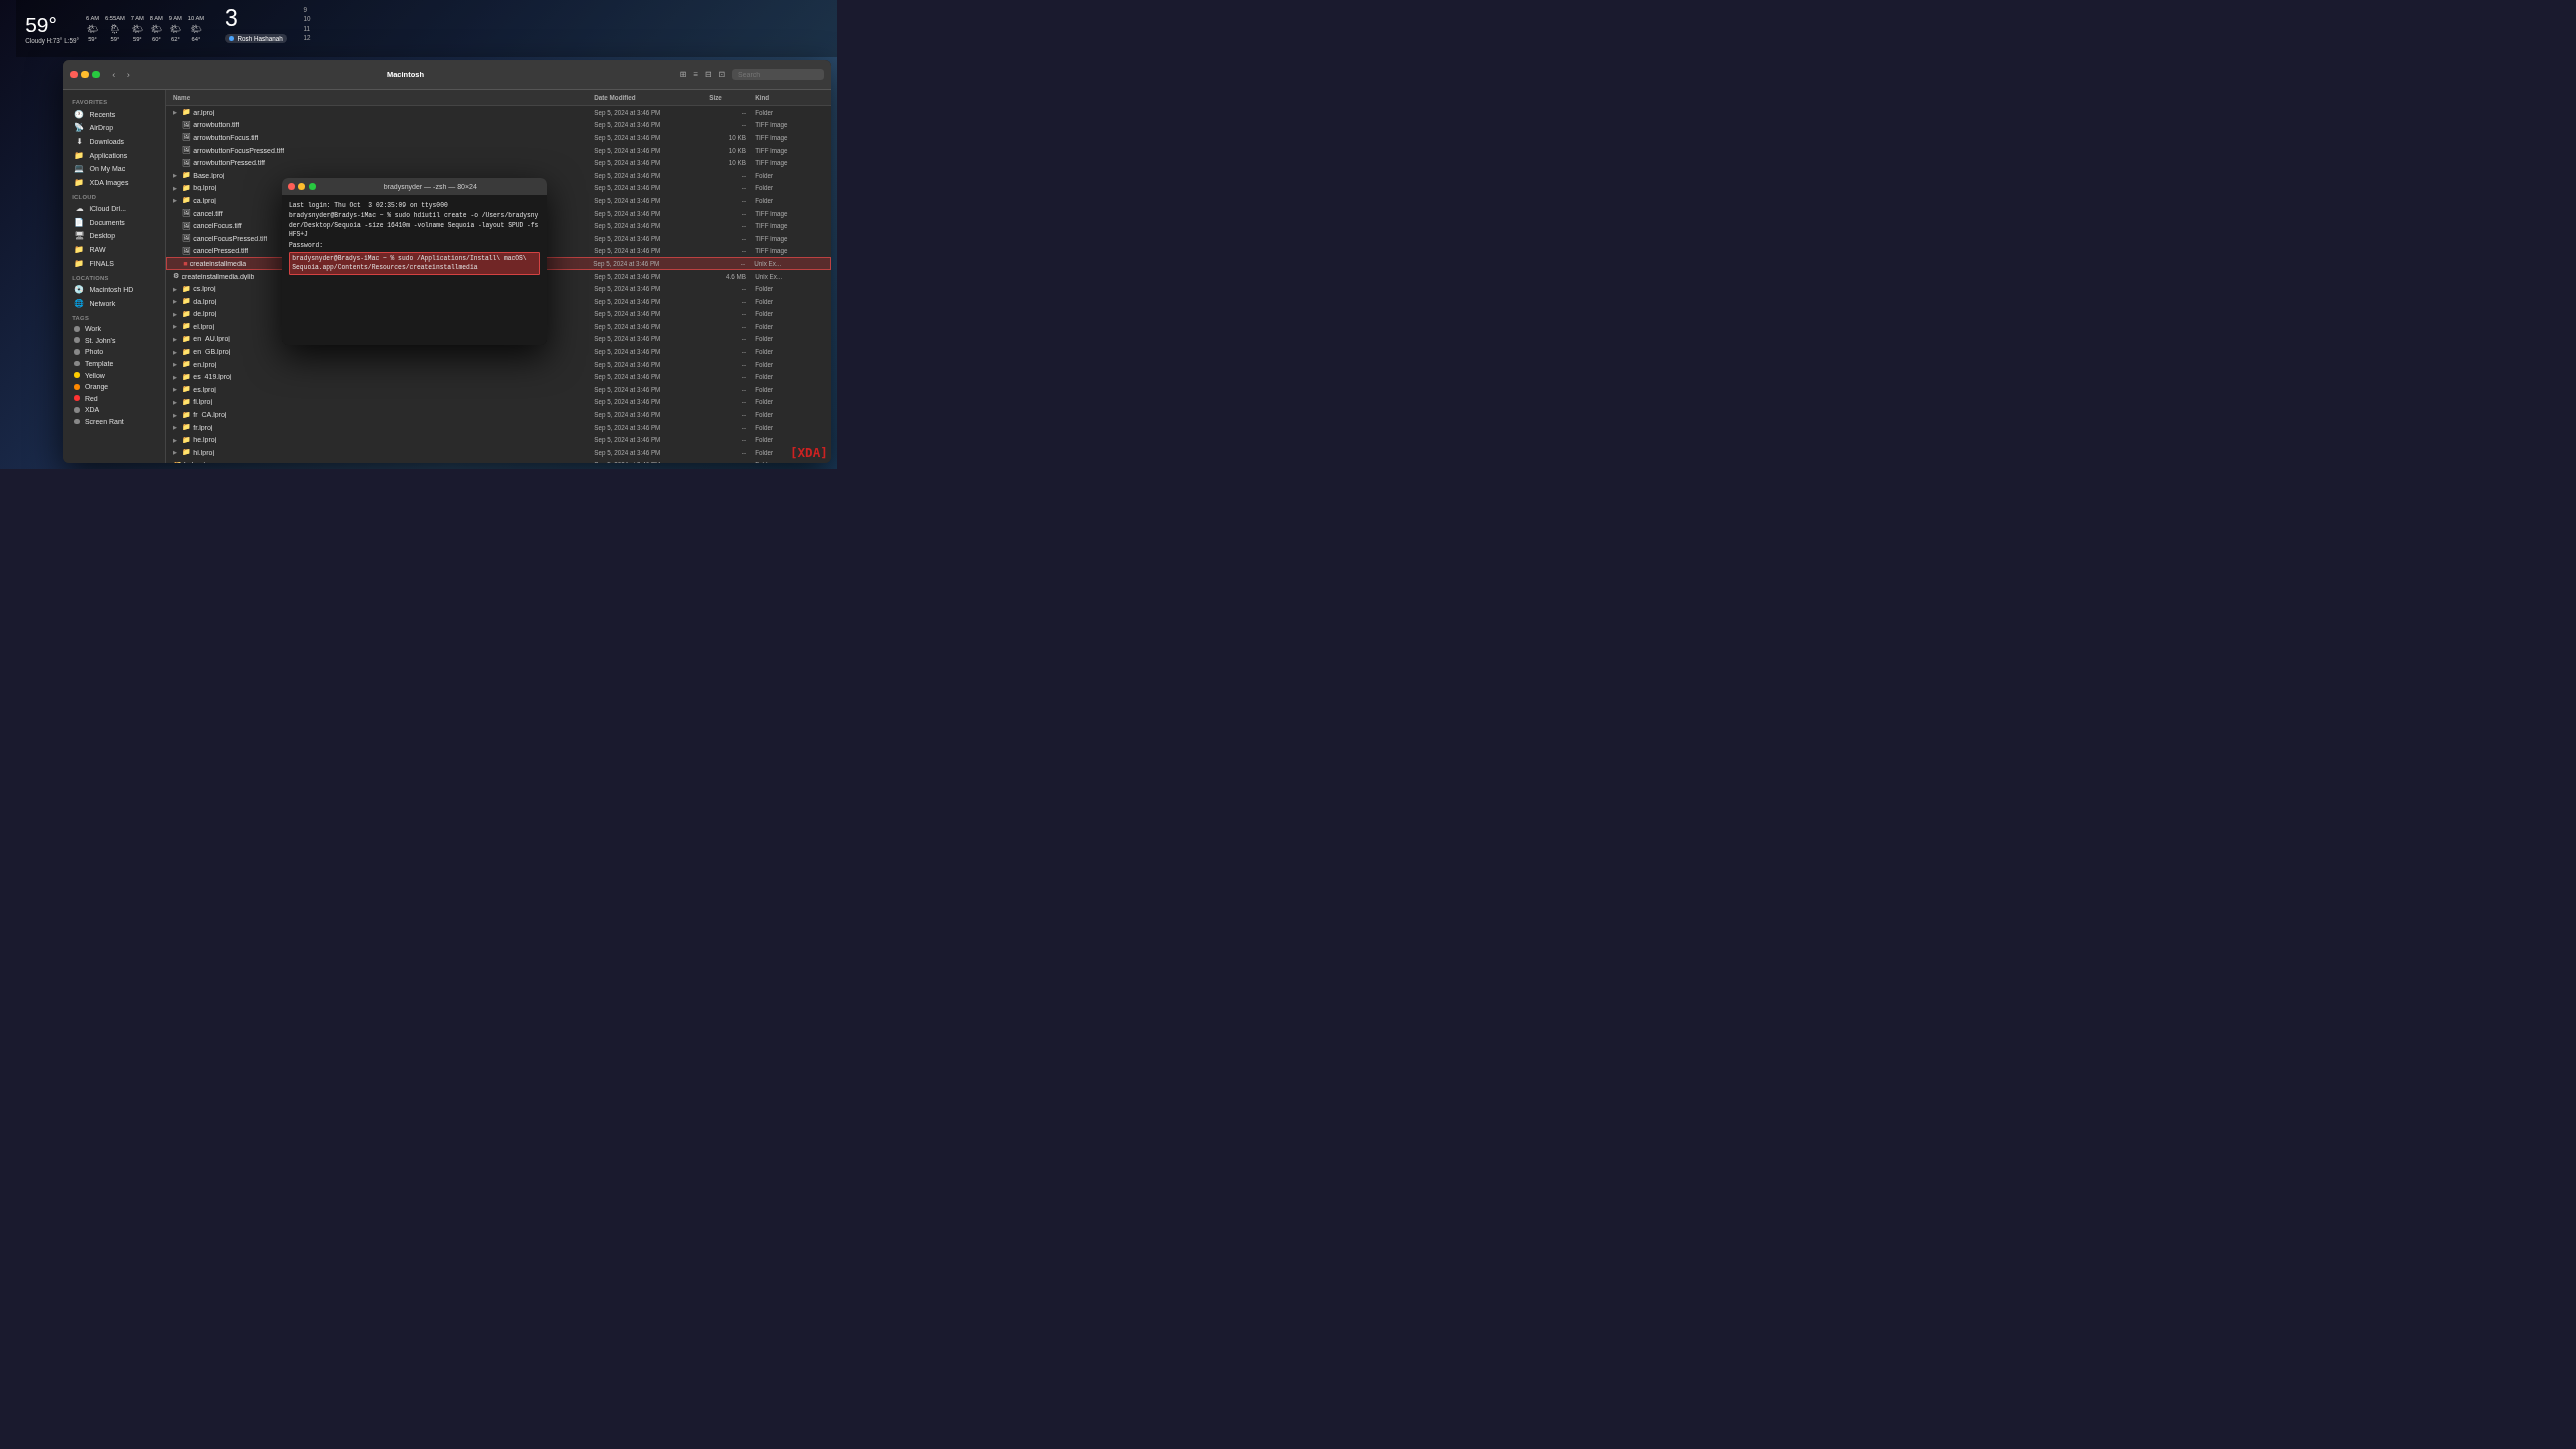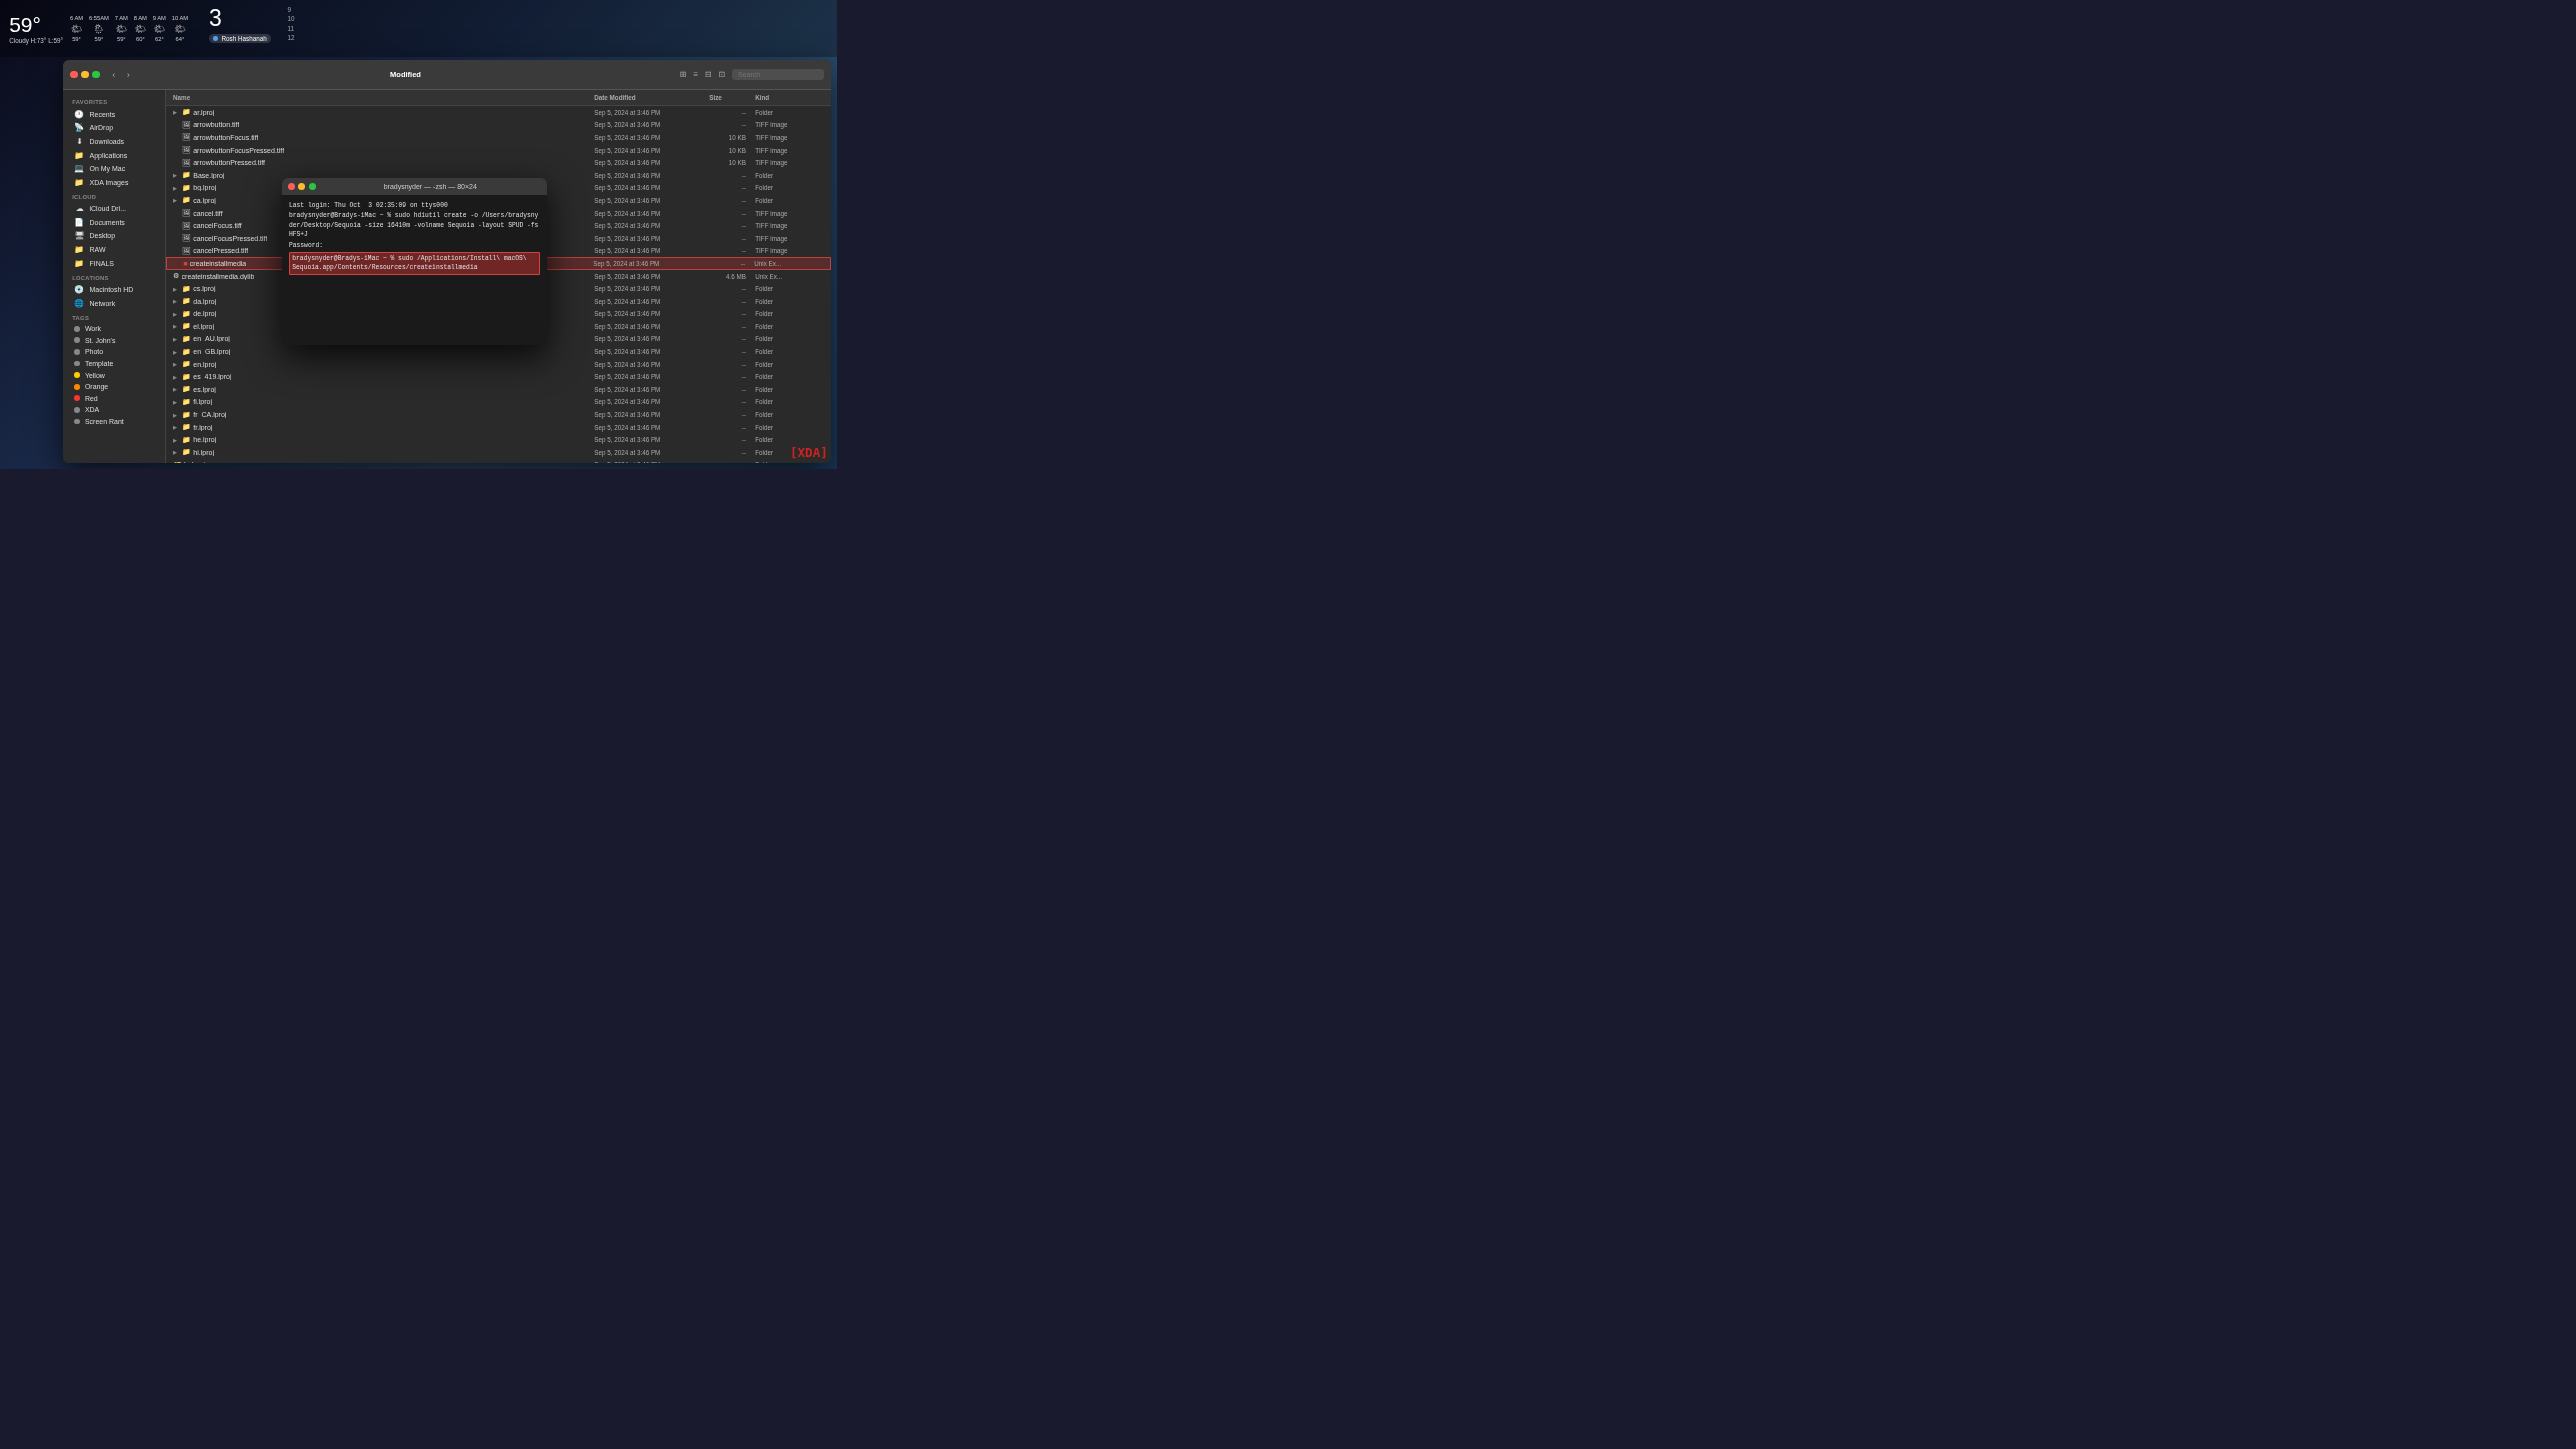--- a/index.html
+++ b/index.html
@@ -16,21 +16,21 @@
     .bg-gradient {
       position: absolute;
       top: 0; left: 0; right: 0; bottom: 0;
       background: linear-gradient(135deg, #0a0a1a 0%, #1a2a4a 40%, #2a4a6a 70%, #1a3a5a 100%);
       z-index: 0;
     }
 
     
     .top-overlay {
       position: absolute;
-      top: 0; left: 0; right: 0;
+      top: 0; left: 16px; right: 0;
       height: 57px;
       background: rgba(0,0,0,0.3);
       display: flex;
       z-index: 10;
     }
 
     .weather-widget {
       display: flex;
       align-items: center;
       padding: 4.6px 9.2px;
@@ -462,21 +462,21 @@
 <div class="finder-window">
 
   <div class="finder-toolbar">
     <div class="window-buttons">
       <div class="win-btn close"></div>
       <div class="win-btn minimize"></div>
       <div class="win-btn maximize"></div>
     </div>
     <button class="nav-arrow">‹</button>
     <button class="nav-arrow">›</button>
-    <div class="finder-title">Modified</div>
+    <div class="finder-title">Macintosh</div>
     <div class="finder-view-icons">
       <button class="view-btn">⊞</button>
       <button class="view-btn">≡</button>
       <button class="view-btn">⊟</button>
       <button class="view-btn">⊡</button>
     </div>
     <input class="search-box" type="text" placeholder="Search" style="">
   </div>
 
   <div class="finder-body">

